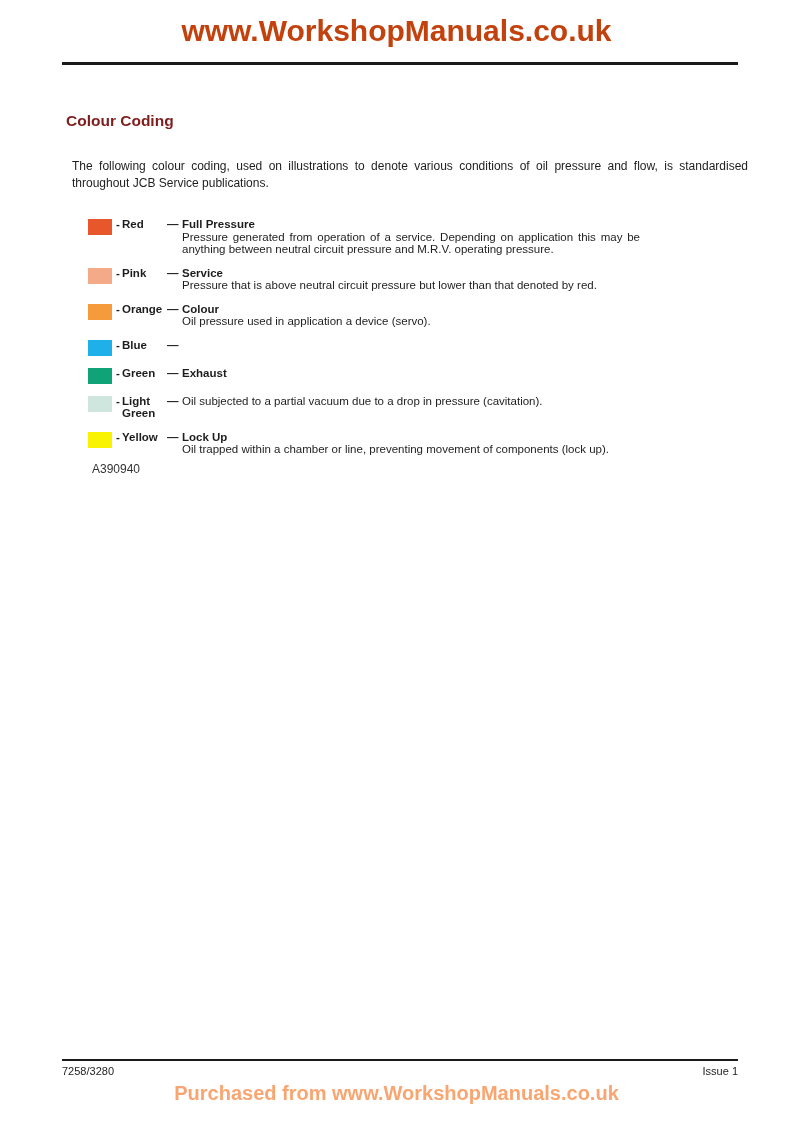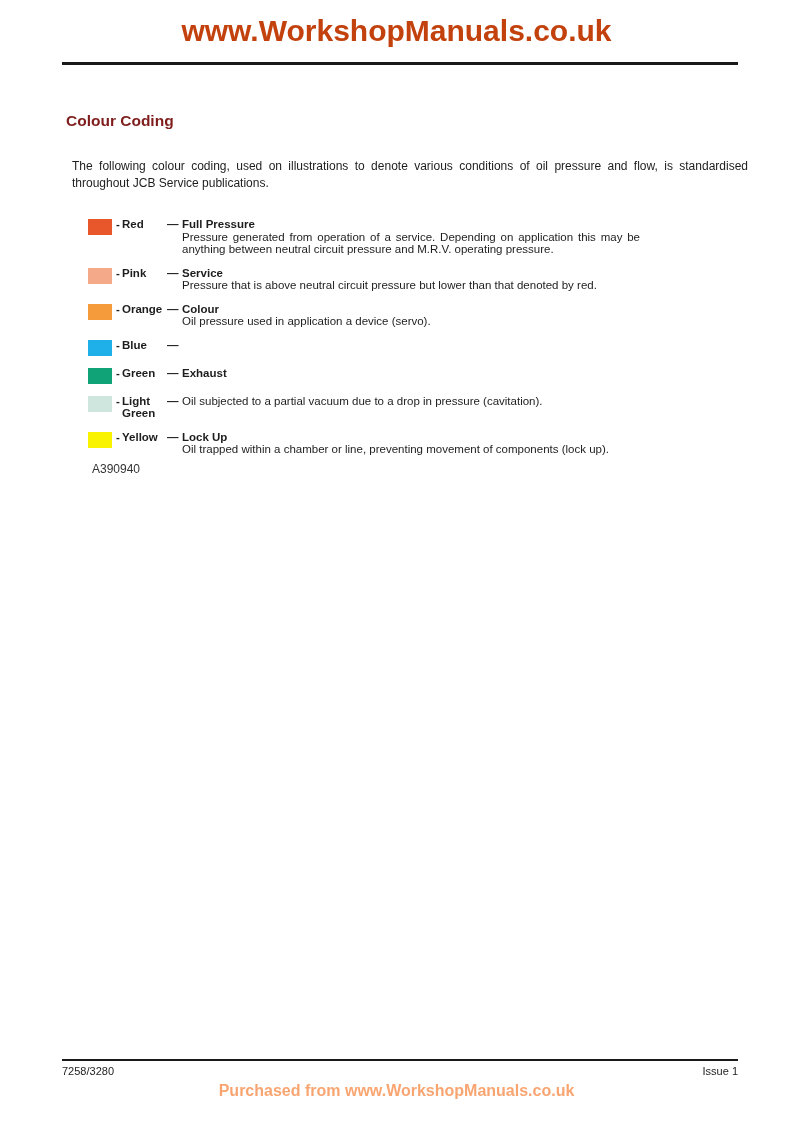--- a/index.html
+++ b/index.html
@@ -105,21 +105,21 @@
     top: 1065px; left: 62px;
     width: 676px;
     display: flex;
     justify-content: space-between;
     font-size: 11px;
   }
   .purchase-note {
     position: absolute;
     top: 1082px; left: 0; width: 100%;
     text-align: center;
-    font-size: 16px;
+    font-size: 20px;
     font-weight: bold;
     color: #f9a571;
   }
 </style>
 </head>
 <body>
 
 <div class="page">
 
   <div class="site-title">www.WorkshopManuals.co.uk</div>

